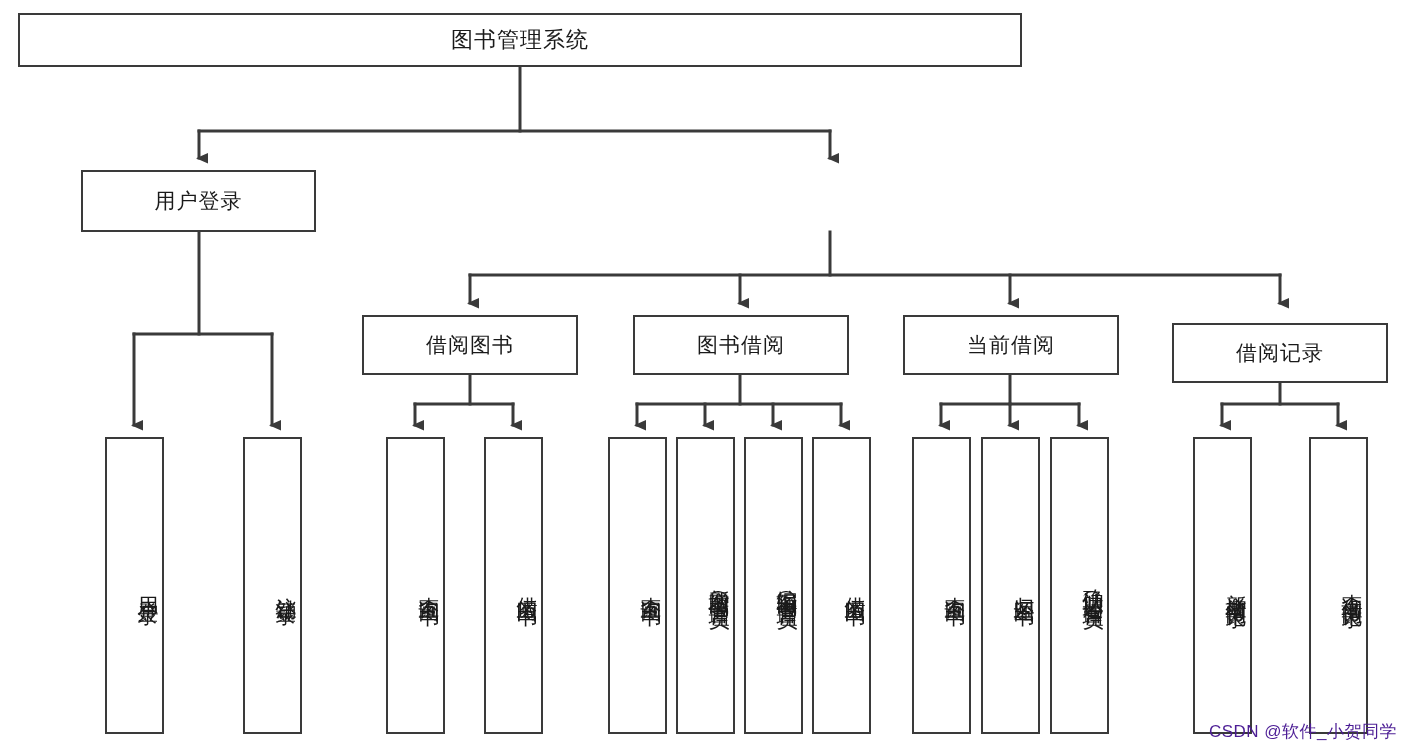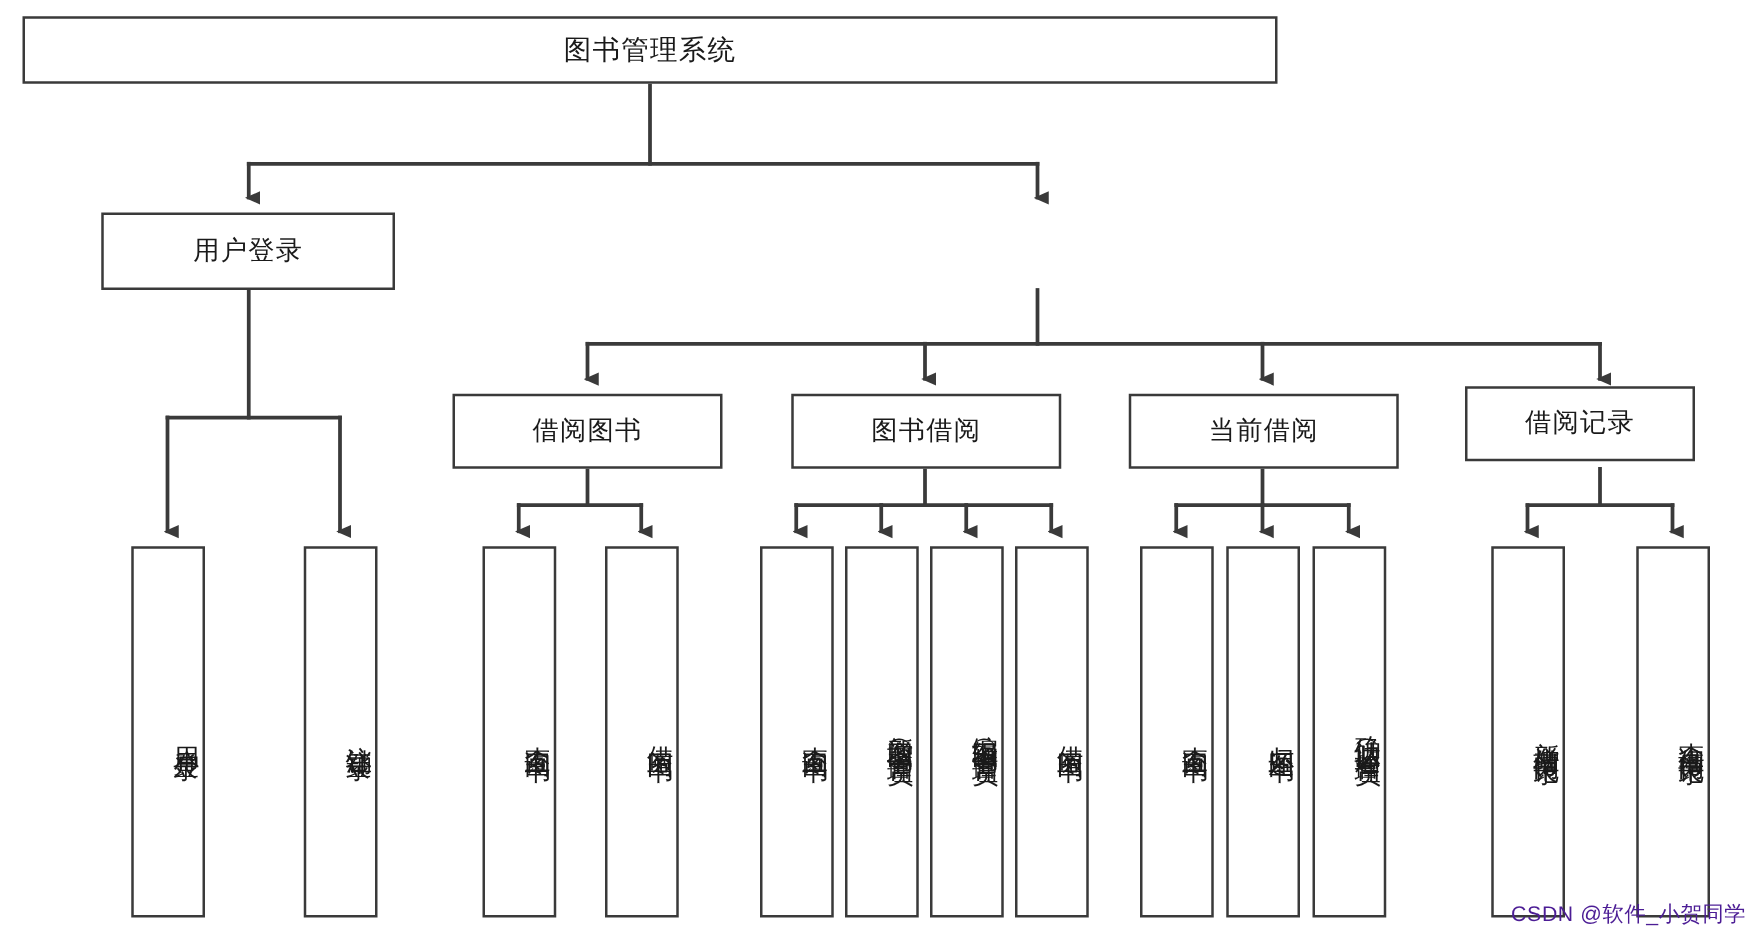--- a/index.html
+++ b/index.html
@@ -137,21 +137,21 @@
 
   <div class="node horiz" style="left:362px; top:315px; width:216px; height:60px;">
     <span>借阅图书</span>
   </div>
   <div class="node horiz" style="left:903px; top:315px; width:216px; height:60px;">
     <span>当前借阅</span>
   </div>
   <div class="node horiz" style="left:633px; top:315px; width:216px; height:60px;">
     <span>图书借阅</span>
   </div>
-  <div class="node horiz" style="left:1172px; top:309px; width:184px; height:60px;">
+  <div class="node horiz" style="left:1172px; top:323px; width:216px; height:60px;">
     <span>借阅记录</span>
   </div>
 
   <div class="node vert" style="left:105px; top:437px; width:59px; height:297px;">
     <span class="vtext">用户登录</span>
   </div>
   <div class="node vert" style="left:243px; top:437px; width:59px; height:297px;">
     <span class="vtext">注销登录</span>
   </div>
 

